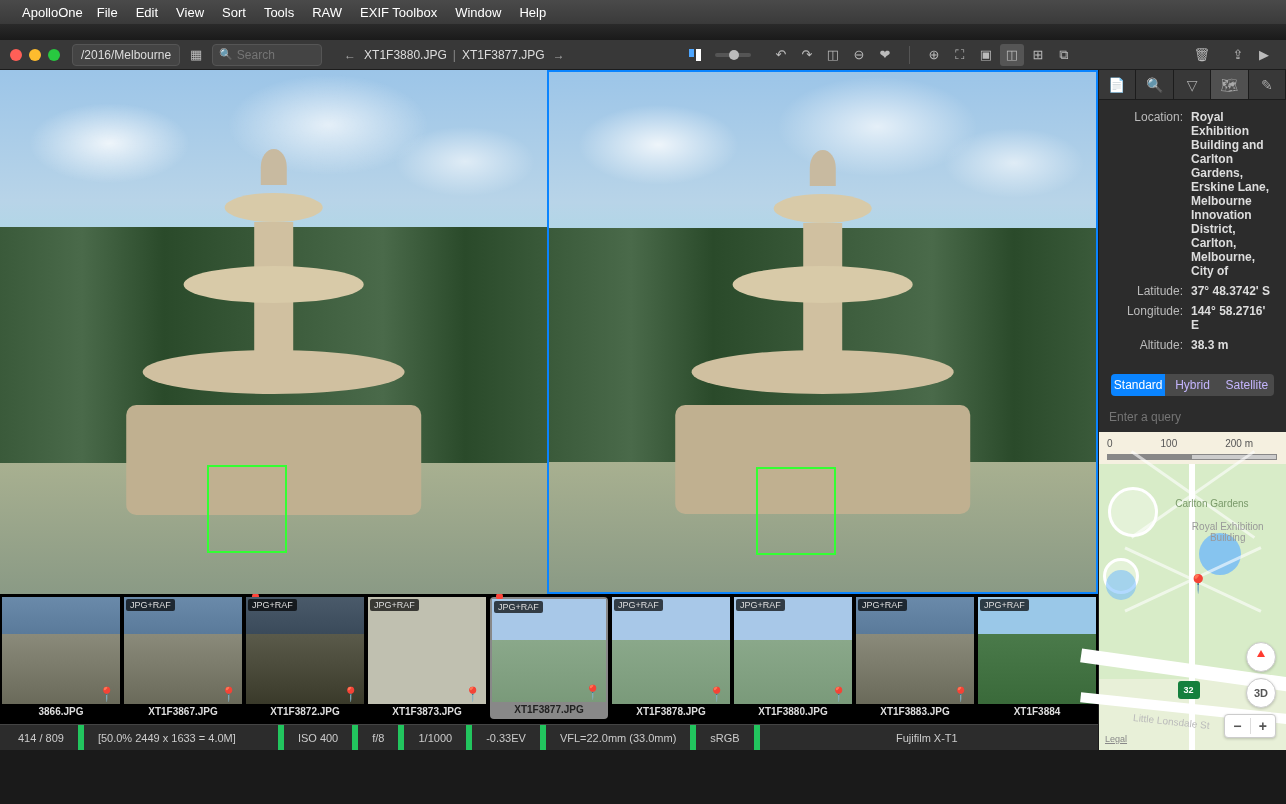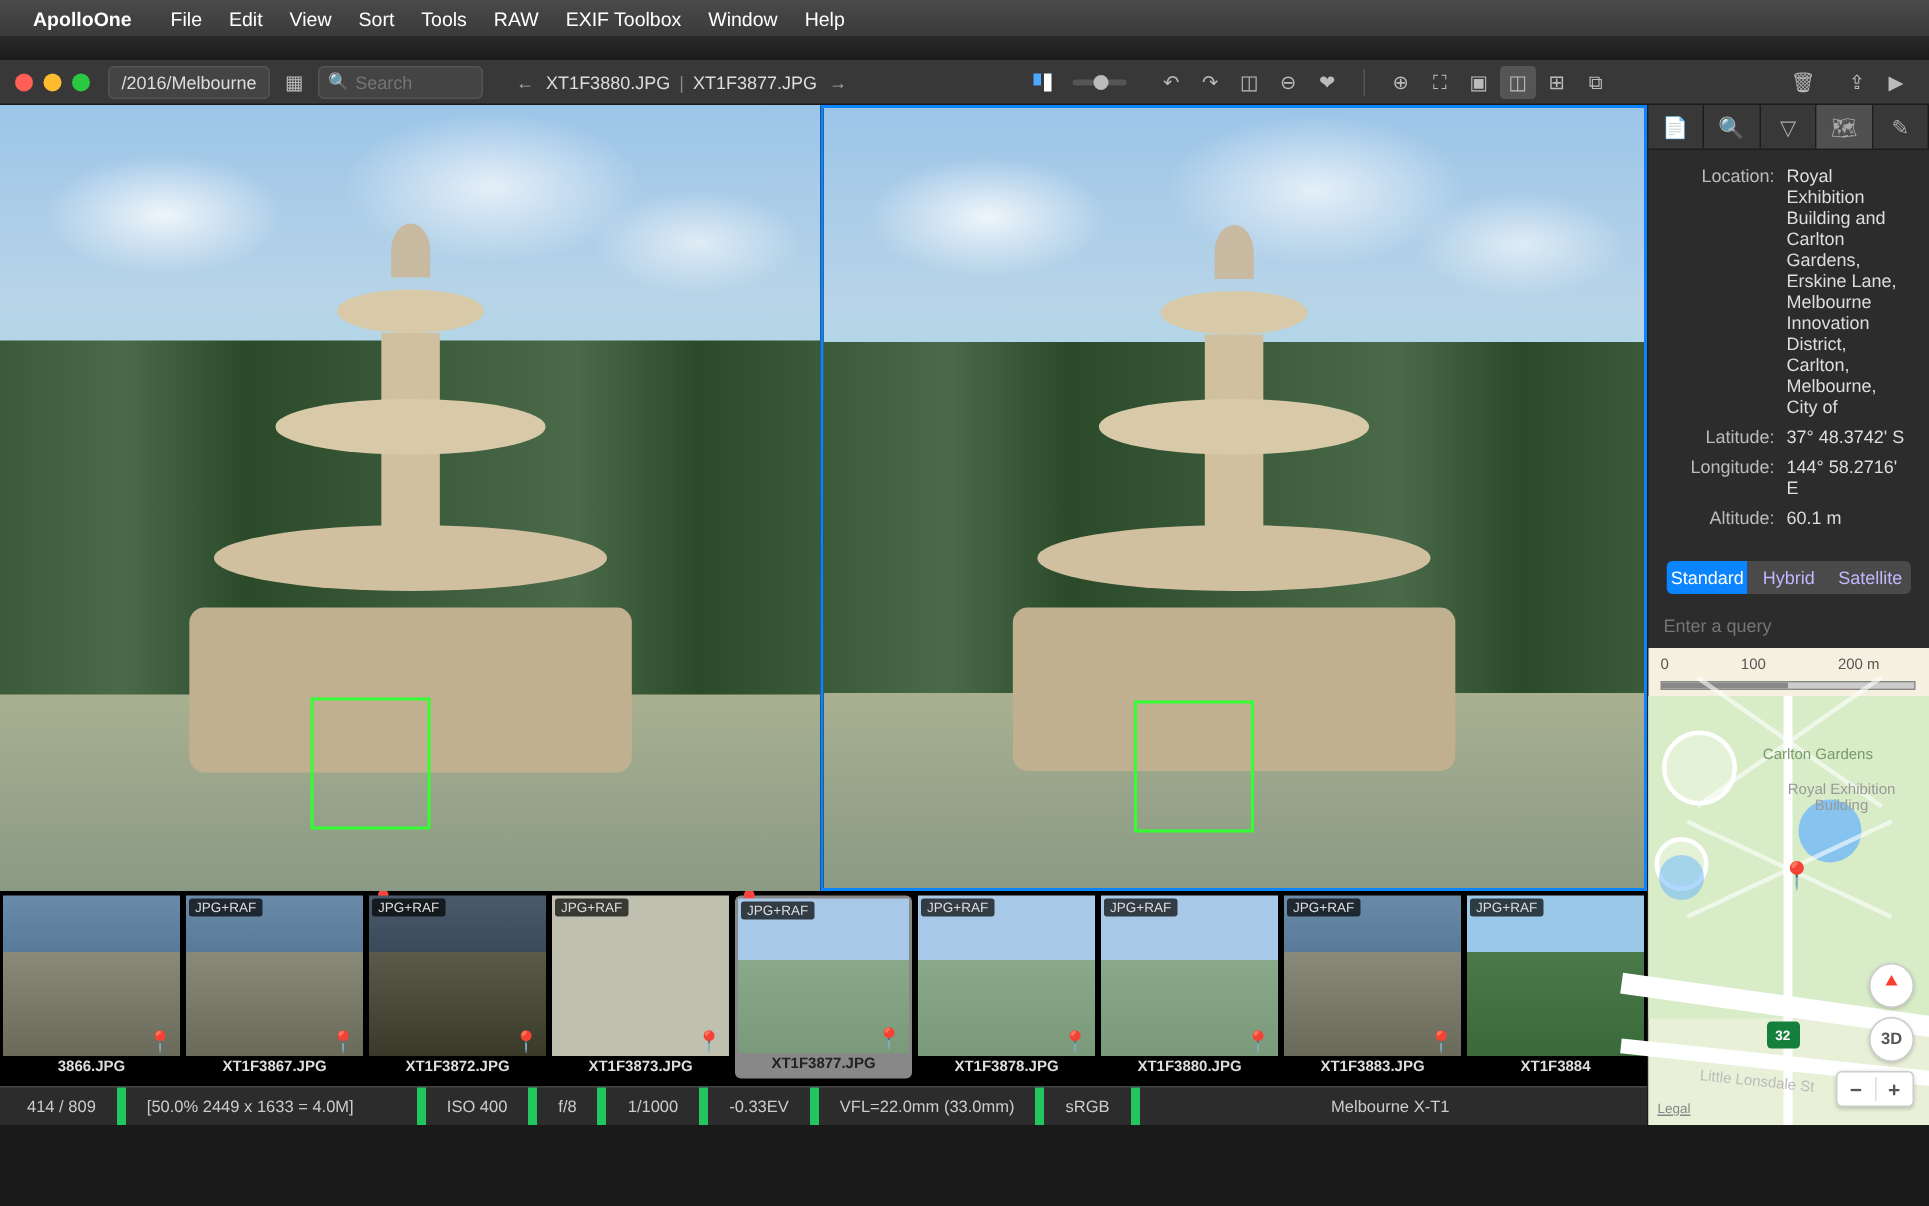--- a/index.html
+++ b/index.html
@@ -1,19 +1,19 @@
 <!DOCTYPE html>
 <html><head>
 <meta charset="utf-8">
 <style>
 *{margin:0;padding:0;box-sizing:border-box;font-family:-apple-system,Helvetica,Arial,sans-serif;-webkit-font-smoothing:antialiased}
 body{width:1286px;height:804px;background:#1a1a1a;overflow:hidden;position:relative}
 .menubar{height:24px;background:linear-gradient(#4a4a4a,#3a3a3a);display:flex;align-items:center;padding:0 8px;font-size:13px;color:#fff}
 .menubar .apple{font-size:14px;margin-right:14px}
-.menubar .app-name{font-weight:bold;margin-right:26px}
+.menubar .app-name{font-weight:normal;margin-right:14px}
 .menubar .menu-item{margin-right:18px;cursor:default}
 .desktop-gap{height:16px;background:linear-gradient(#2a2a2a,#1a1a1a)}
 .window{position:relative;background:#2c2c2c;height:632px}
 .toolbar{height:30px;background:#383838;display:flex;align-items:center;padding:0 6px;gap:4px;border-bottom:1px solid #1c1c1c}
 .traffic{display:flex;gap:7px;margin-right:8px;margin-left:4px}
 .tl{width:12px;height:12px;border-radius:50%}
 .tl.r{background:#ff5f57}.tl.y{background:#febc2e}.tl.g{background:#28c840}
 .path-label{background:#444;color:#ddd;font-size:12px;padding:3px 8px;border-radius:4px;border:1px solid #555}
 .tb-btn{width:24px;height:22px;display:flex;align-items:center;justify-content:center;color:#bbb;font-size:13px;border-radius:3px}
 .search-box{background:#444;border:1px solid #555;border-radius:4px;padding:2px 6px;display:flex;align-items:center;width:110px;height:22px}
@@ -64,21 +64,21 @@
 .statusbar{height:26px;background:#2c2c2c;border-top:1px solid #444;display:flex;align-items:center;color:#ccc;font-size:11px;padding:0 4px}
 .statusbar .cell{padding:0 14px;border-right:6px solid #22c55e;height:100%;display:flex;align-items:center}
 .statusbar .cell:last-child{border-right:none}
 .sidebar{width:290px;background:#2c2c2c;display:flex;flex-direction:column;border-left:1px solid #1c1c1c}
 .sidebar-tabs{height:30px;display:flex;background:#383838;border-bottom:1px solid #1c1c1c}
 .sidebar-tab{flex:1;display:flex;align-items:center;justify-content:center;color:#aaa;font-size:14px;border-right:1px solid #1c1c1c}
 .sidebar-tab.active{background:#505050}
 .info-panel{padding:10px 12px;color:#ddd;font-size:12px}
 .info-row{display:flex;margin-bottom:6px}
 .info-row .label{width:72px;text-align:right;color:#bbb;margin-right:8px}
-.info-row .value{flex:1;font-weight:400}
+.info-row .value{flex:1;font-weight:700}
 .map-type-seg{display:flex;margin:6px 12px;border-radius:4px;overflow:hidden;font-size:12px}
 .map-type-seg .seg{flex:1;text-align:center;padding:4px 0;background:#4a4a4a;color:#c4b5fd}
 .map-type-seg .seg.active{background:#0a84ff;color:#fff}
 .map-query{margin:4px 2px;padding:4px 8px;background:transparent;color:#888;font-size:12px;border:none;width:100%;outline:none}
 .map-container{flex:1;position:relative;background:#f5f0e0}
 .map-scale{position:absolute;top:6px;left:8px;font-size:10px;color:#555;display:flex;gap:48px}
 .map-scale-bar{position:absolute;top:22px;left:8px;width:170px;height:6px;background:linear-gradient(to right,#888 50%,#ccc 50%);border:1px solid #888}
 .map-bg{position:absolute;inset:0;top:32px;background:#e8f0d8}
 .map-park{position:absolute;top:0;left:0;right:0;height:75%;background:#d8ecc8}
 .map-road{position:absolute;background:#fff}
@@ -291,21 +291,21 @@
 
       <div class="statusbar">
         <div class="cell">414 / 809</div>
         <div class="cell" style="flex:0 0 200px">[50.0% 2449 x 1633 = 4.0M]</div>
         <div class="cell">ISO 400</div>
         <div class="cell">f/8</div>
         <div class="cell">1/1000</div>
         <div class="cell">-0.33EV</div>
         <div class="cell">VFL=22.0mm (33.0mm)</div>
         <div class="cell">sRGB</div>
-        <div class="cell" style="flex:1;justify-content:center">Melbourne X-T1</div>
+        <div class="cell" style="flex:1;justify-content:center">Fujifilm X-T1</div>
       </div>
     </div>
 
     <div class="sidebar">
       <div class="sidebar-tabs">
         <div class="sidebar-tab">
             <span>📄</span>
           </div>
         <div class="sidebar-tab">
             <span>🔍</span>
@@ -329,21 +329,21 @@
         <div class="info-row">
           <div class="label">Latitude:</div>
           <div class="value">37° 48.3742' S</div>
         </div>
         <div class="info-row">
           <div class="label">Longitude:</div>
           <div class="value">144° 58.2716' E</div>
         </div>
         <div class="info-row">
           <div class="label">Altitude:</div>
-          <div class="value">60.1 m</div>
+          <div class="value">38.3 m</div>
         </div>
       </div>
 
       <div class="map-type-seg">
         <div class="seg active">Standard</div>
         <div class="seg">Hybrid</div>
         <div class="seg">Satellite</div>
       </div>
 
       <input class="map-query" placeholder="Enter a query" style="">

